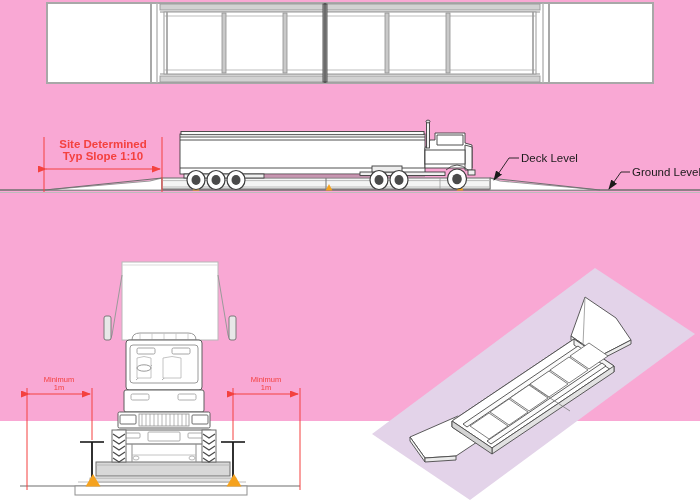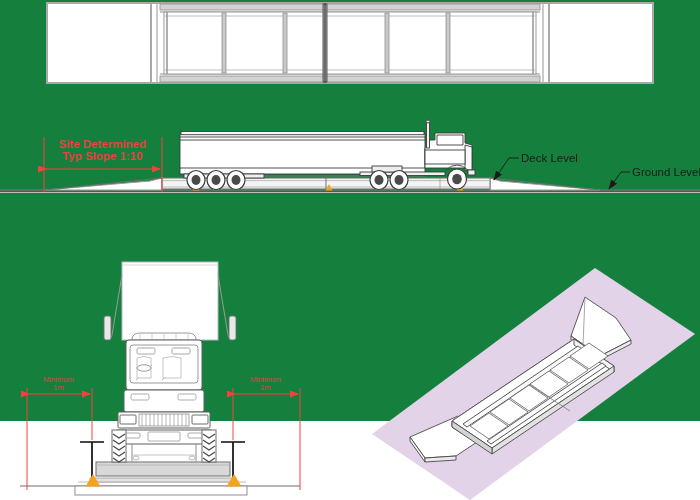--- a/index.html
+++ b/index.html
@@ -1,18 +1,18 @@
 <!DOCTYPE html>
 <html><head>
 <meta charset="utf-8">
 <style>
   html,body{margin:0;padding:0;background:#ffffff;}
   body{width:700px;height:500px;overflow:hidden;
        font-family:"Liberation Sans",sans-serif;}
-  #sheet{position:relative;width:700px;height:421px;background:#15803d;}
+  #sheet{position:relative;width:700px;height:421px;background:#f9a8d4;}
   svg{display:block;}
   .dim-text{font-family:"Liberation Sans",sans-serif;fill:#f4413f;}
   .lbl-text{font-family:"Liberation Sans",sans-serif;fill:#1a1a1a;}
 </style>
 </head>
 <body>
 
 <div id="sheet">
 
 <svg width="700" height="500" viewBox="0 0 700 500">

